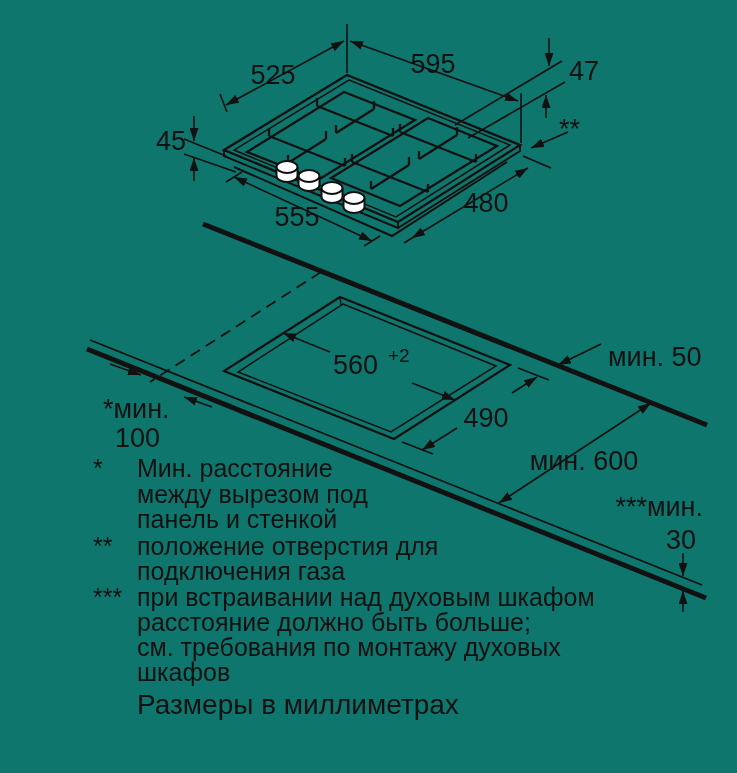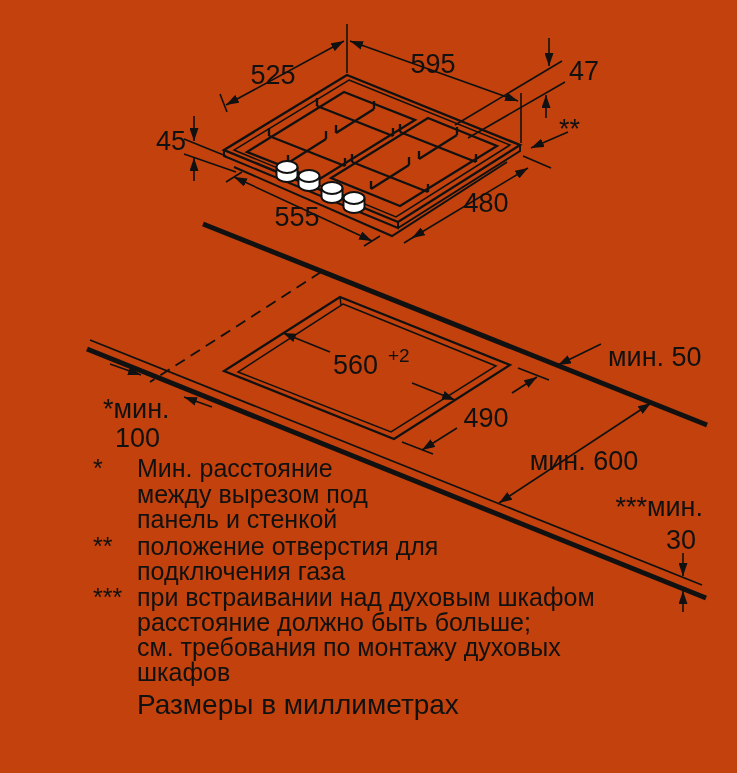--- a/index.html
+++ b/index.html
@@ -1,16 +1,16 @@
 <!DOCTYPE html>
 <html><head>
 <meta charset="utf-8">
 <style>
   html,body{margin:0;padding:0;background:#fff;}
-  .stage{position:relative;width:737px;height:773px;background:#c2410c;overflow:hidden;
+  .stage{position:relative;width:737px;height:773px;background:#0f766e;overflow:hidden;
          font-family:"Liberation Sans", sans-serif;}
   svg{display:block}
   svg text{fill:#111;font-family:"Liberation Sans", sans-serif;}
   .dim{font-size:27px;}
   .dim-s{font-size:19px;}
   .note{font-size:25px;}
   .footer{font-size:28px;}
   .ln{stroke:#111;fill:none;}
 </style>
 </head>

